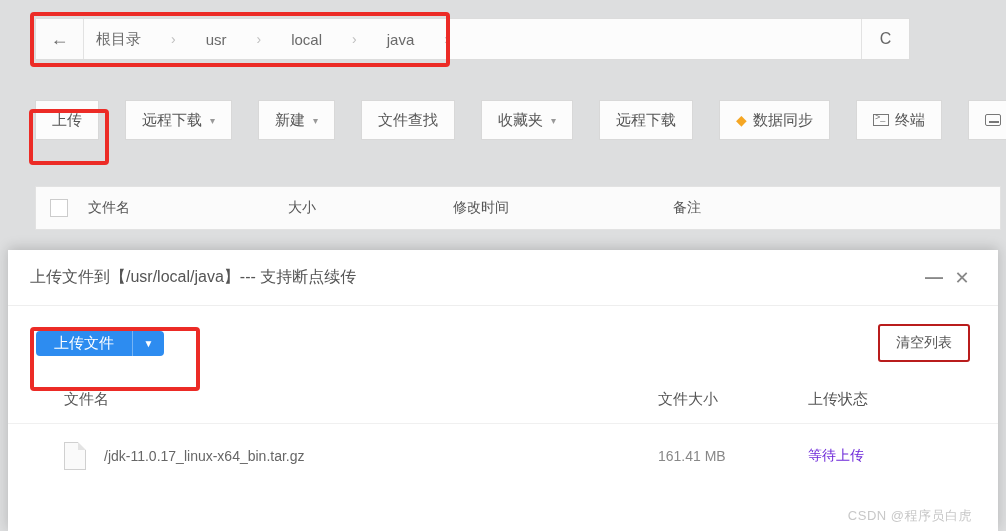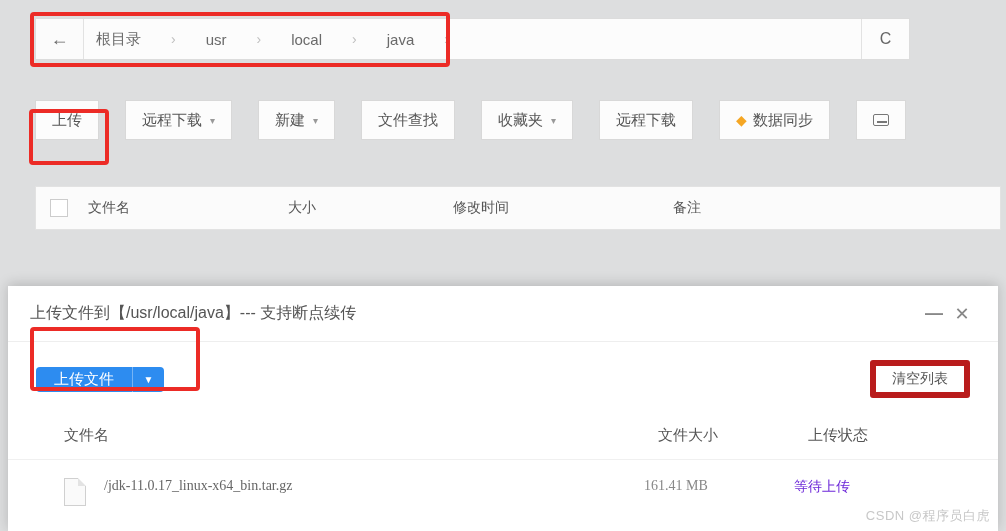--- a/index.html
+++ b/index.html
@@ -108,21 +108,20 @@
   .col-size  { width: 165px; }
   .col-mtime { width: 220px; }
   .col-note  { flex:1; }
 
   
   .modal {
     position: absolute;
     left: 8px; right: 8px; top: 250px; bottom: 0;
     background: #fff;
     box-shadow: 0 -2px 12px rgba(0,0,0,0.18);
-    margin-top: 36px;
   }
   .modal-titlebar{
     height: 56px;
     display:flex; align-items:center;
     padding: 0 22px;
     border-bottom: 1px solid #eee;
     font-size: 16px; color:#555;
   }
   .modal-titlebar .title-text{ flex:1; }
   .min-btn, .close-btn{
@@ -147,54 +146,53 @@
   }
   .upload-drop{
     background:#2d8cf0; color:#fff; width:32px;
     display:flex;align-items:center;justify-content:center;
     border-left:1px solid rgba(255,255,255,0.35);
     font-size:10px;
   }
   .clear-btn{
     margin-left:auto;
     height:38px; padding:0 16px;
-    border:6px solid #b91c1c; background:#fff; color:#555;
+    border:2px solid #b91c1c; background:#fff; color:#555;
     display:flex;align-items:center; border-radius:3px;
   }
   .hl3 { left: 30px; top: 327px; width: 170px; height: 64px; }
 
   .upl-header{
     display:flex; padding: 10px 30px 14px 56px;
     color:#555; font-size:15px;
     border-bottom:1px solid #f0f0f0;
   }
   .u-name{ flex:1; }
   .u-size{ width:150px; }
   .u-status{ width:160px; }
 
   .upl-row{
-    display:flex; align-items:flex-start;
-    padding: 18px 44px 18px 56px;
+    display:flex; align-items:center;
+    padding: 18px 30px 18px 56px;
     color:#666;
-    font-family:Liberation Serif, serif;
   }
   .file-icon{
     width:22px;height:28px;border:1px solid #d0d0d0;
     position:relative; margin-right: 18px; background:#fafafa;
   }
   .file-icon::before{
     content:"";position:absolute;right:-1px;top:-1px;
     border-top:8px solid #fff;border-left:8px solid #e3e3e3;
   }
   .fname{ flex:1; color:#666; }
   .fsize{ width:150px; color:#888; }
   .fstatus{ width:160px; color:#6d28d9; font-weight:500;}
 
   .watermark{
-    position:absolute; right:16px; bottom:6px;
+    position:absolute; right:34px; bottom:6px;
     font-size:13px; color:#c8c8c8;
     letter-spacing:0.5px;
   }
 </style>
 </head>
 <body>
 
 <div class="breadcrumb-wrap">
   <div class="breadcrumb-back">
     <span>←</span>
@@ -233,20 +231,24 @@
   <div class="tbtn">
     <span>收藏夹</span>
     <span class="caret">▾</span>
   </div>
   <div class="tbtn">
     <span>远程下载</span>
   </div>
   <div class="tbtn">
     <span class="coloricon diamond">◆</span>
     <span>数据同步</span>
+  </div>
+  <div class="tbtn">
+    <span class="term-icon"></span>
+    <span>终端</span>
   </div>
   <div class="tbtn">
     <span class="disk-icon"></span>
   </div>
 </div>
 <div class="hl-red hl2"></div>
 
 <div class="tblhead">
   <div class="chk"></div>
   <div class="col-name">文件名</div>

